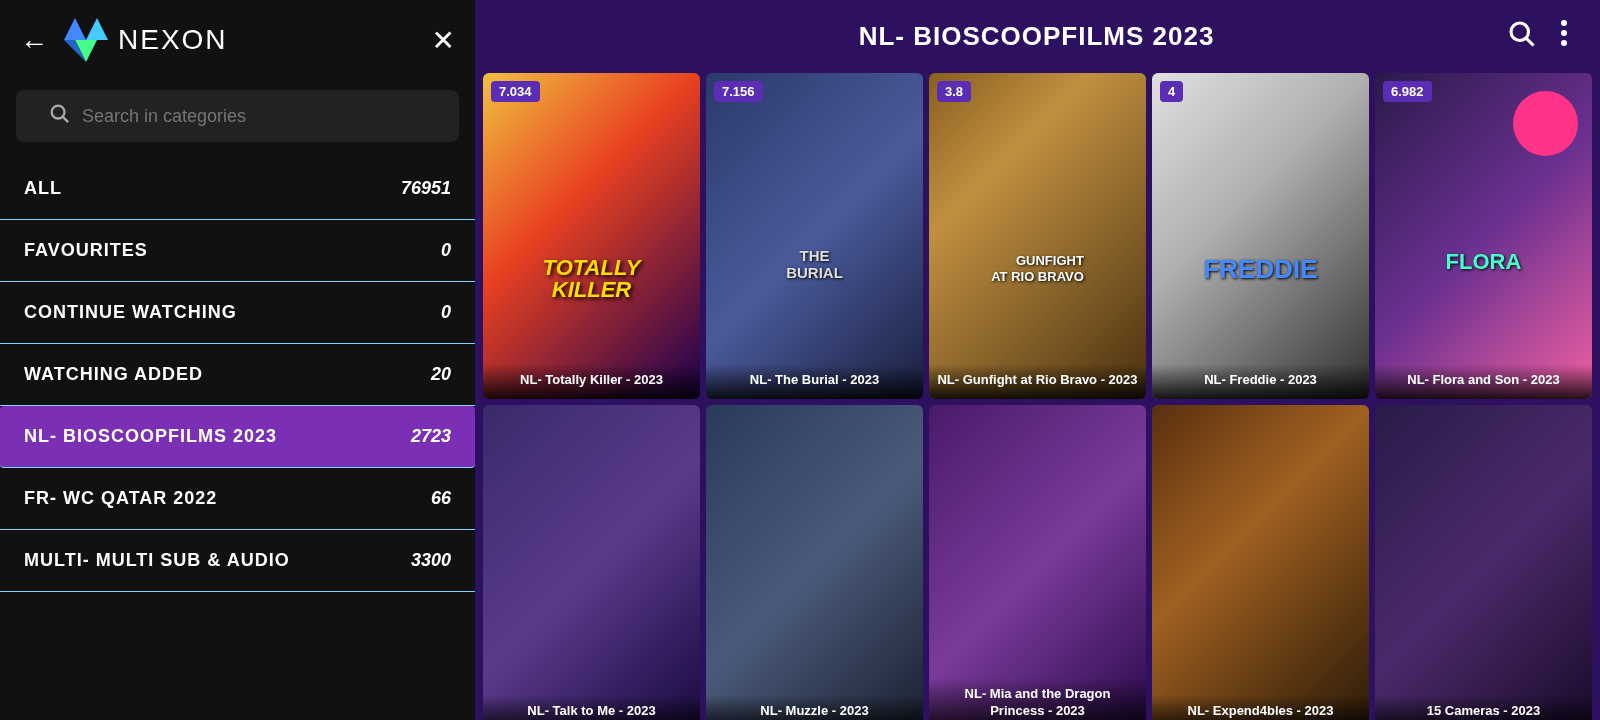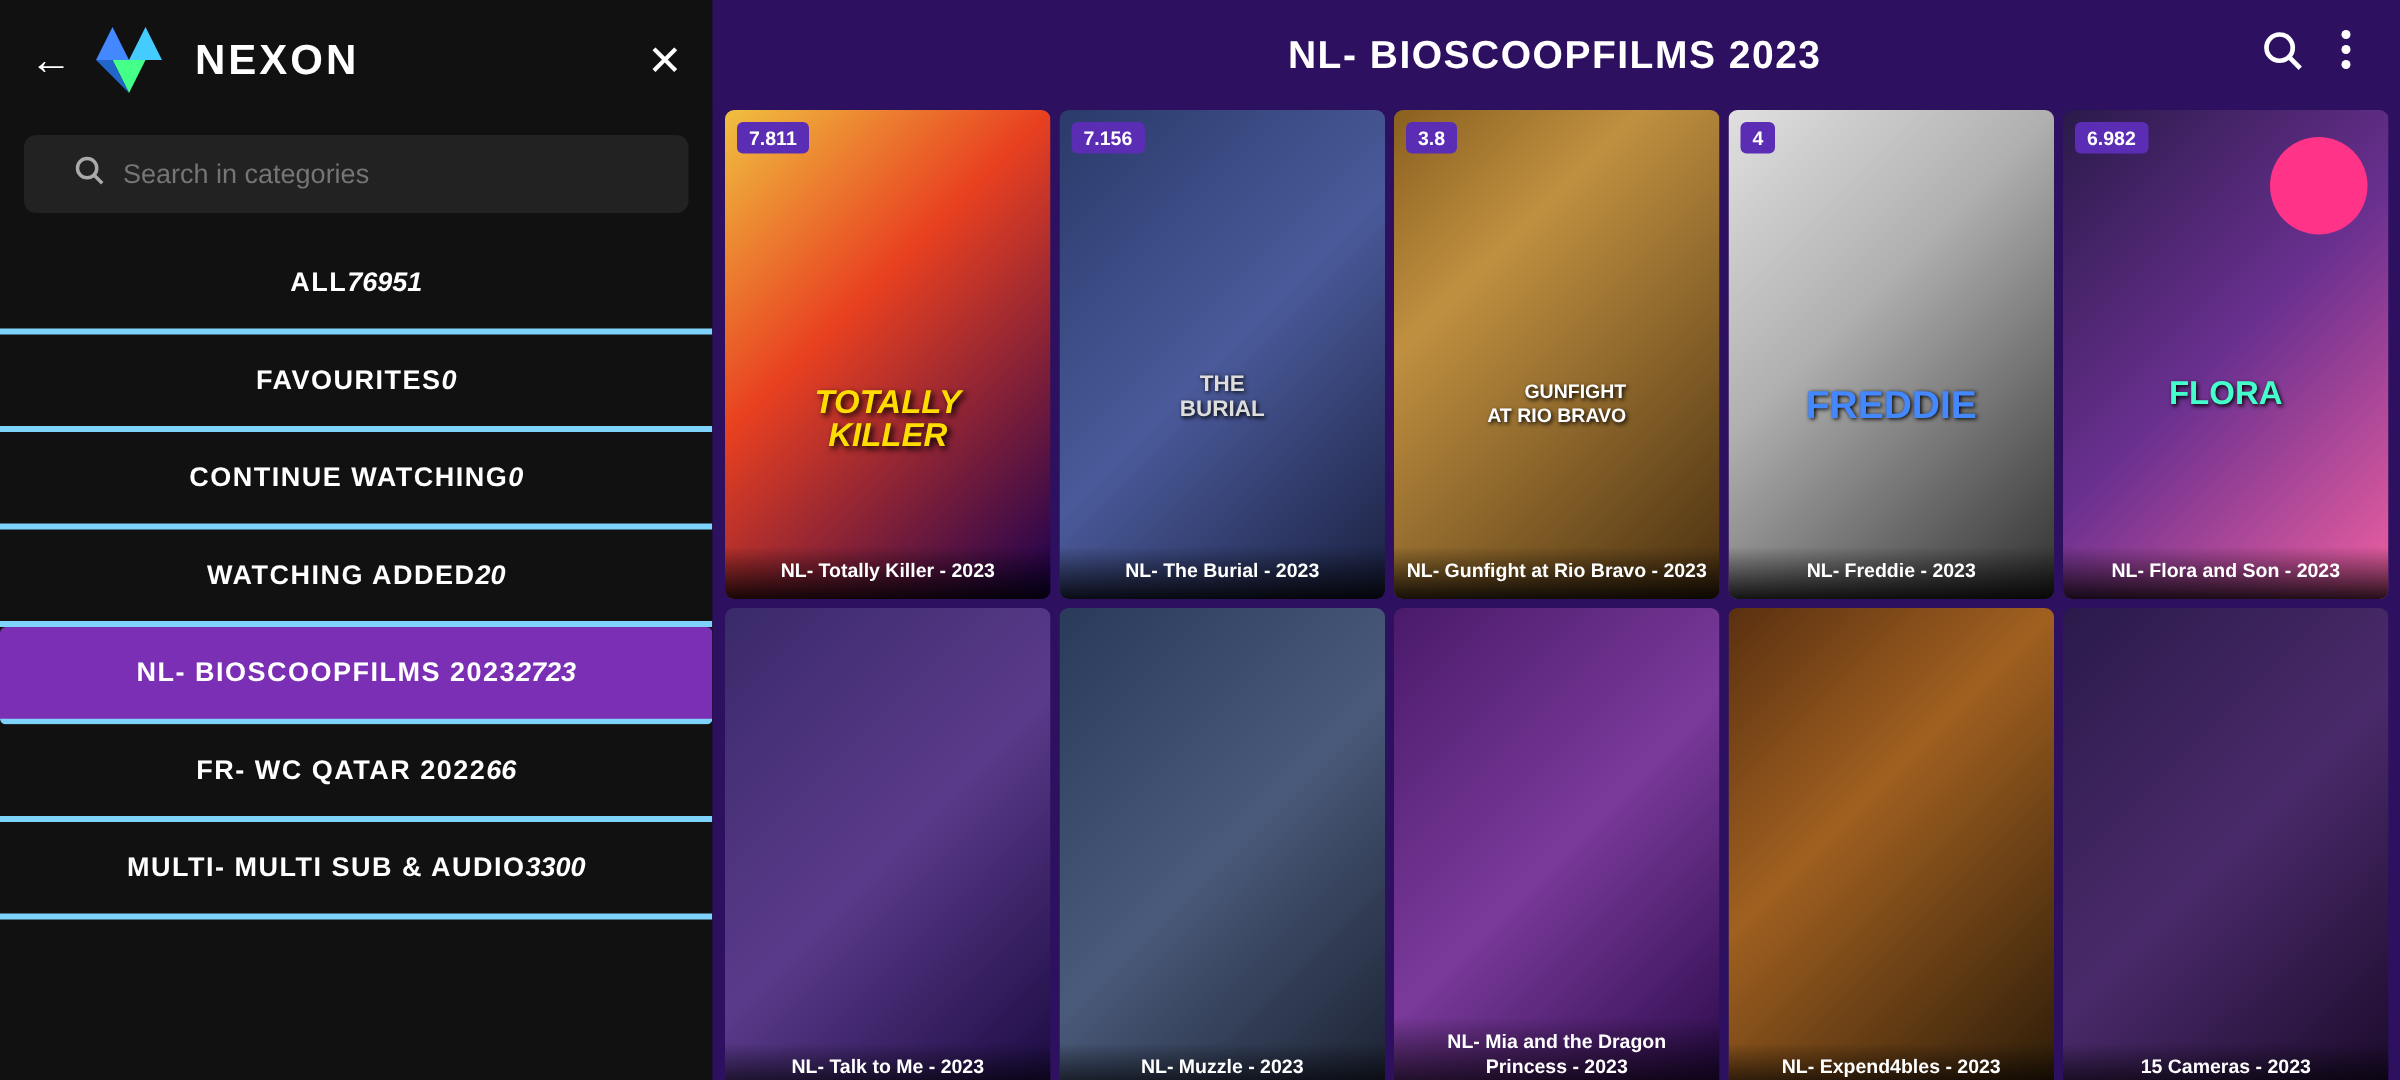--- a/index.html
+++ b/index.html
@@ -48,24 +48,23 @@
       flex: 1;
     }
 
     .logo-icon {
       width: 44px;
       height: 44px;
     }
 
     .logo-text {
       font-size: 28px;
-      font-weight: 700;
+      font-weight: 400;
       color: #fff;
       letter-spacing: 2px;
-      margin-left: 12px;
     }
 
     .close-btn {
       cursor: pointer;
       font-size: 28px;
       color: #fff;
       background: none;
       border: none;
     }
 
@@ -94,24 +93,24 @@
     }
 
     .nav-list {
       flex: 1;
       overflow-y: auto;
     }
 
     .nav-item {
       display: flex;
       align-items: center;
-      justify-content: center;
+      justify-content: space-between;
       padding: 20px 24px;
       cursor: pointer;
-      border-bottom: 4px solid #7dd3fc;
+      border-bottom: 1px solid #7dd3fc;
     }
 
     .nav-item.active {
       background: #7b2fb5;
       border-radius: 4px;
     }
 
     .nav-item-label {
       font-size: 18px;
       font-weight: 600;
@@ -387,21 +386,21 @@
     </div>
   </div>
 
   <div class="grid-container">
 
     <div class="movies-grid">
 
       <div class="movie-card">
         <div class="movie-card-bg card-totally-killer"></div>
         <div class="tk-art">TOTALLY<br>KILLER</div>
-        <div class="rating-badge">7.811</div>
+        <div class="rating-badge">7.034</div>
         <div class="movie-title-overlay">NL- Totally Killer - 2023</div>
       </div>
 
       <div class="movie-card">
         <div class="movie-card-bg card-burial"></div>
         <div class="burial-art">THE<br>BURIAL</div>
         <div class="rating-badge">7.156</div>
         <div class="movie-title-overlay">NL- The Burial - 2023</div>
       </div>
 

